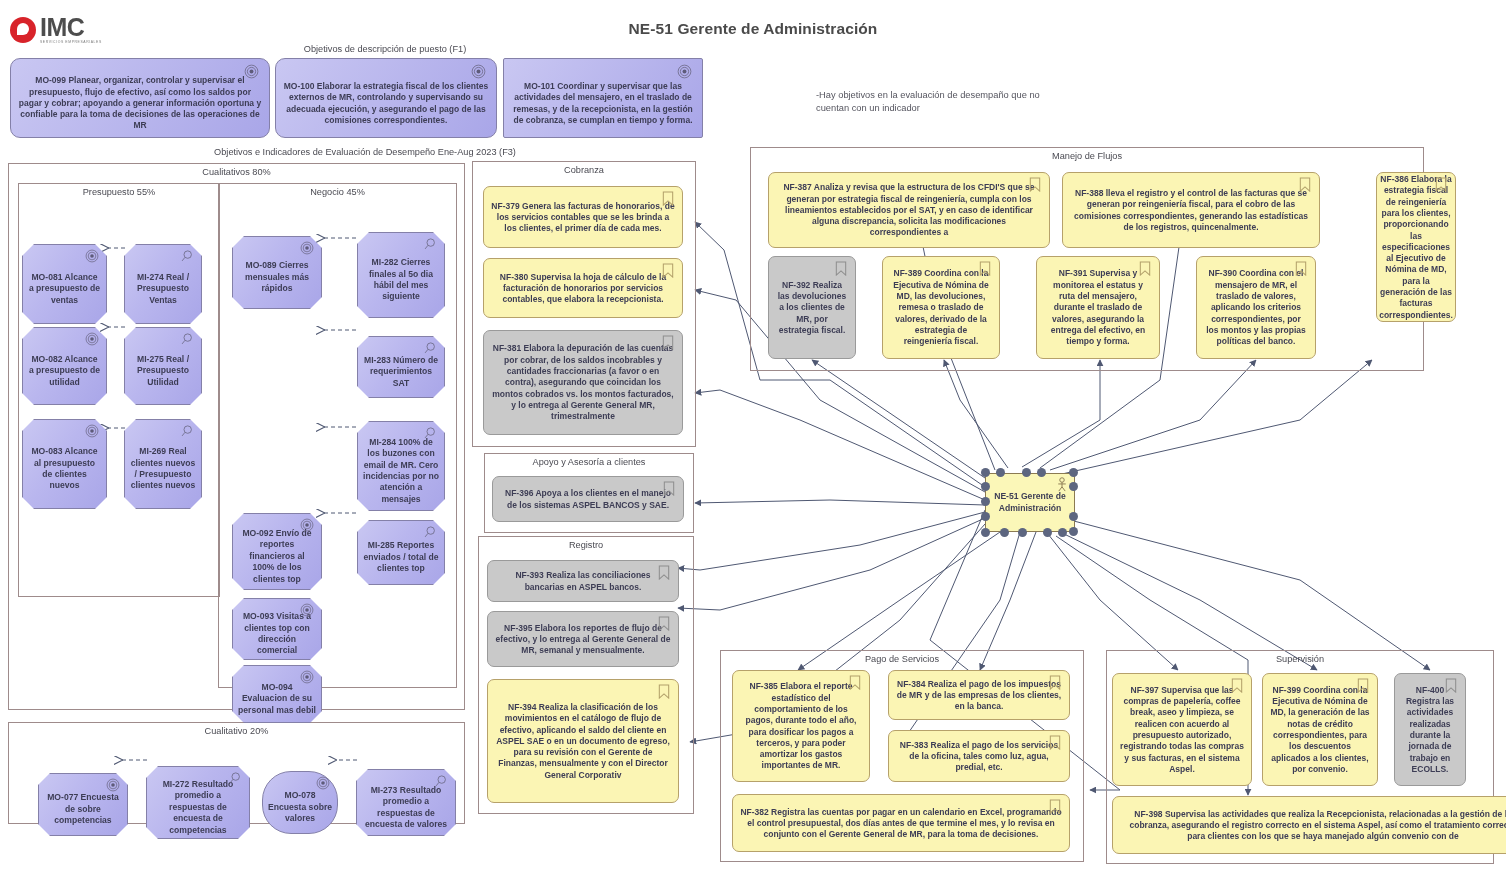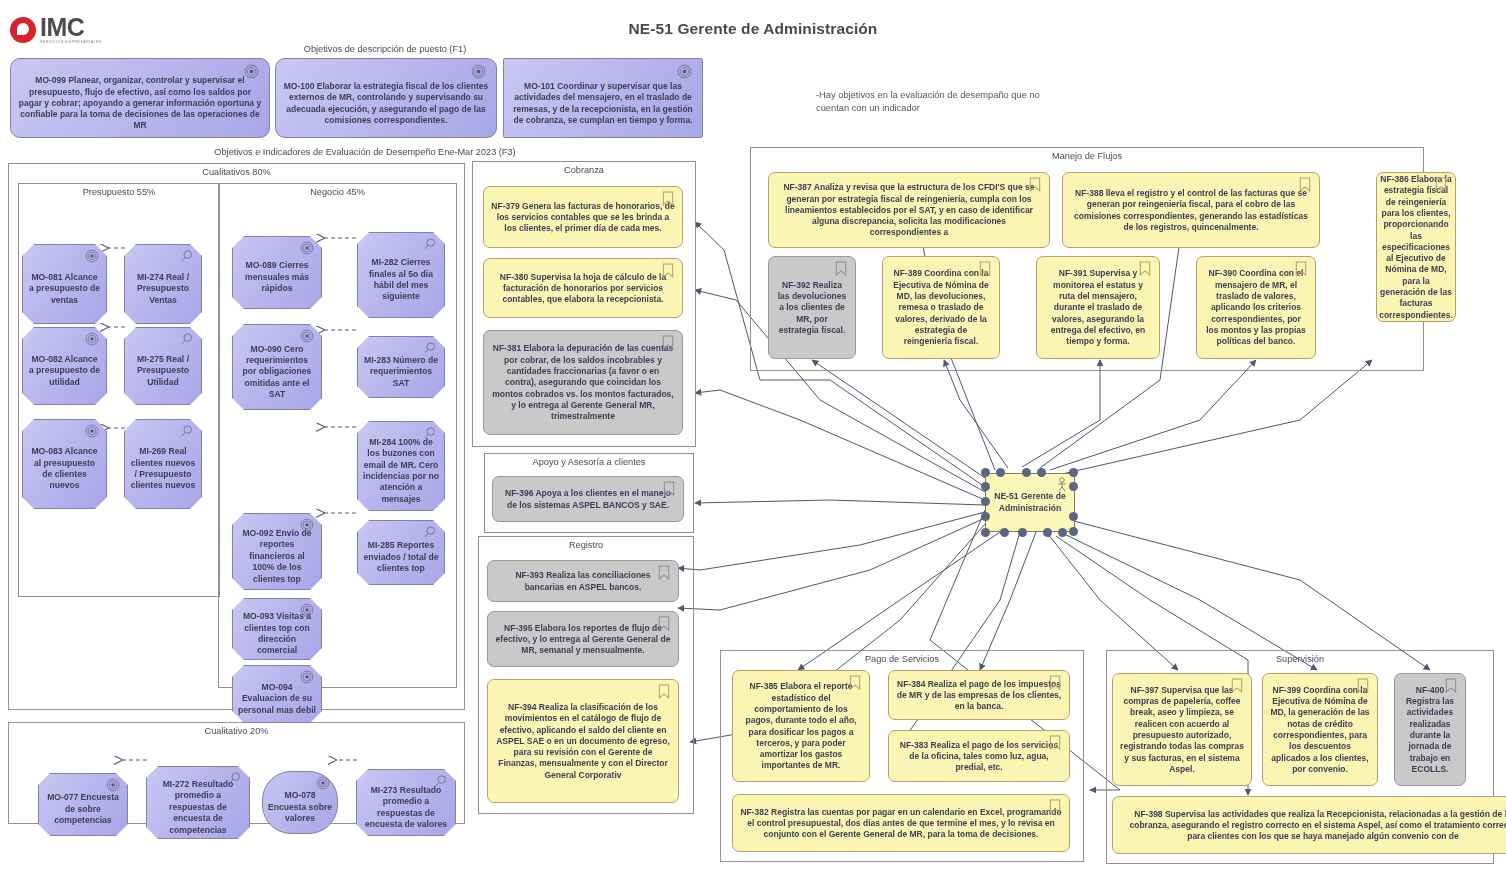--- a/index.html
+++ b/index.html
@@ -209,21 +209,21 @@
 
   <div class="card" style="left:503px;top:58px;width:200px;height:80px;background:linear-gradient(125deg,#c9c7f2,#a9a6e8);border:1px solid #8480a8;border-radius:2px;padding-top:16px;justify-content:flex-end;">
     <svg class="ribbon" viewBox="0 0 20 20" style="width:15px;height:15px;top:5px;right:10px;">
       <circle cx="10" cy="10" r="8.5" fill="none" stroke="#6d6a88" stroke-width="1.1"></circle>
       <circle cx="10" cy="10" r="5.5" fill="none" stroke="#6d6a88" stroke-width="1.1"></circle>
       <circle cx="10" cy="10" r="2.6" fill="#5e5b7a"></circle>
     </svg>
     <span>MO-101 Coordinar y supervisar que las actividades del mensajero, en el traslado de remesas, y de la recepcionista, en la gestión de cobranza, se cumplan en tiempo y forma.</span>
   </div>
 
-  <div class="caption-above" style="left:205px;top:147px;width:320px;">Objetivos e Indicadores de Evaluación de Desempeño Ene-Mar 2023 (F3)</div>
+  <div class="caption-above" style="left:205px;top:147px;width:320px;">Objetivos e Indicadores de Evaluación de Desempeño Ene-Aug 2023 (F3)</div>
 
   <div class="group" style="left:8px;top:163px;width:455px;height:545px;">
     <div class="glabel">Cualitativos 80%</div>
   </div>
 
   <div class="group" style="left:18px;top:183px;width:200px;height:412px;">
     <div class="glabel">Presupuesto 55%</div>
   </div>
 
   <div class="group" style="left:218px;top:183px;width:237px;height:503px;">
@@ -283,28 +283,20 @@
       <circle cx="10" cy="10" r="2.6" fill="#5e5b7a"></circle>
     </svg>
     <span>MO-089 Cierres mensuales más rápidos</span>
   </div>
   <div class="oct" style="left:357px;top:196px;width:88px;height:86px;align-items:center;">
     <svg class="badge" viewBox="0 0 20 20">
       <circle cx="11" cy="8" r="5.3" fill="none" stroke="#6d6a88" stroke-width="1.2"></circle>
       <line x1="7" y1="12" x2="3" y2="17" stroke="#6d6a88" stroke-width="1.2"></line>
     </svg>
     <span>MI-282 Cierres finales al 5o dia hábil del mes siguiente</span>
-  </div>
-  <div class="oct" style="left:232px;top:288px;width:90px;height:86px;">
-    <svg class="badge" viewBox="0 0 20 20">
-      <circle cx="10" cy="10" r="8.5" fill="none" stroke="#6d6a88" stroke-width="1.1"></circle>
-      <circle cx="10" cy="10" r="5.5" fill="none" stroke="#6d6a88" stroke-width="1.1"></circle>
-      <circle cx="10" cy="10" r="2.6" fill="#5e5b7a"></circle>
-    </svg>
-    <span>MO-090 Cero requerimientos por obligaciones omitidas ante el SAT</span>
   </div>
   <div class="oct" style="left:357px;top:300px;width:88px;height:62px;">
     <svg class="badge" viewBox="0 0 20 20">
       <circle cx="11" cy="8" r="5.3" fill="none" stroke="#6d6a88" stroke-width="1.2"></circle>
       <line x1="7" y1="12" x2="3" y2="17" stroke="#6d6a88" stroke-width="1.2"></line>
     </svg>
     <span>MI-283 Número de requerimientos SAT</span>
   </div>
   <div class="oct" style="left:357px;top:385px;width:88px;height:90px;">
     <svg class="badge" viewBox="0 0 20 20">

